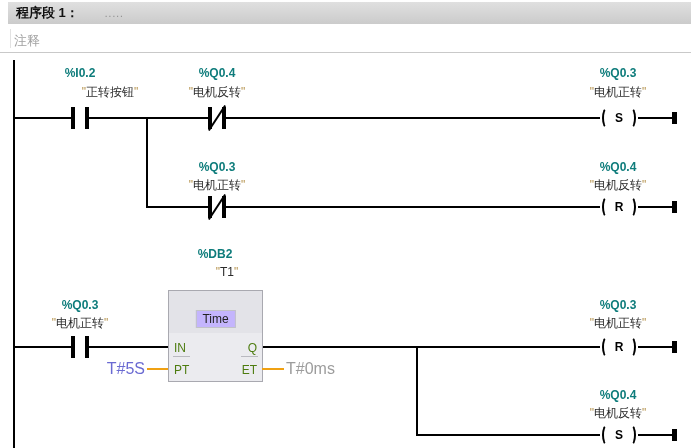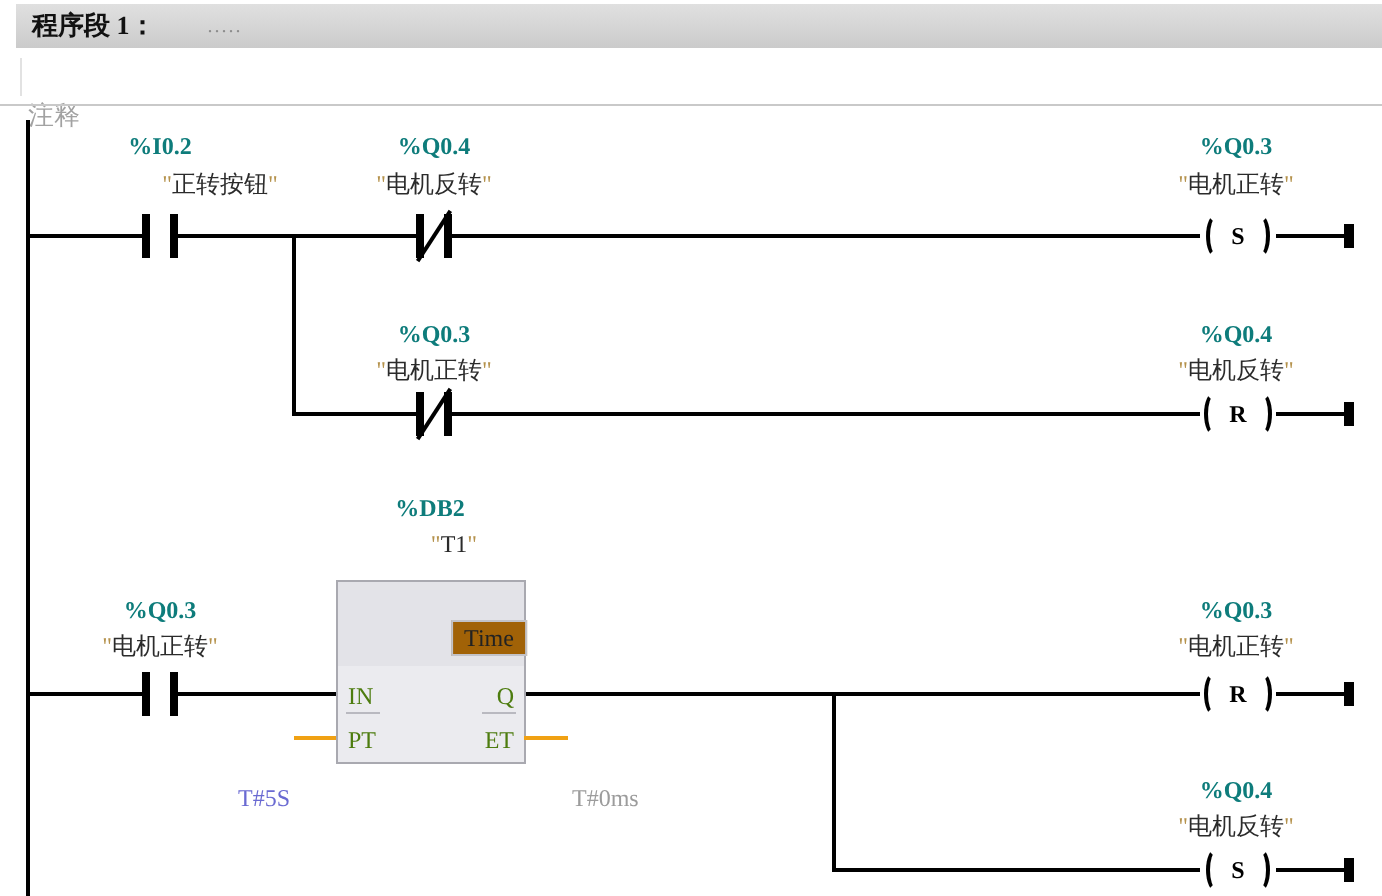--- a/index.html
+++ b/index.html
@@ -1,29 +1,29 @@
 <!DOCTYPE html>
 <html style="--address: #0e7c7b; --quote: #b5924c; --constant_blue: #6a6ad2; --constant_gray: #9c9c9c; --wire_orange: #f0a113;"><head>
 <meta charset="utf-8">
 <style>
   html,body{margin:0;padding:0;background:#fff;}
   #canvas{
     position:relative;width:691px;height:448px;background:#ffffff;
-    font-family:Liberation Serif, serif;overflow:hidden;
+    font-family:Liberation Sans, sans-serif;overflow:hidden;
   }
   
   #net-header{
     position:absolute;left:8px;top:2px;width:683px;height:22px;
     background:linear-gradient(#e0e0e0,#cbcbcb);
     display:flex;align-items:center;
   }
   .net-title{margin-left:8px;font-size:13px;font-weight:bold;color:#111;white-space:nowrap;}
   .net-dots{margin-left:26px;font-size:10px;color:#8c8c8c;letter-spacing:1px;}
   #comment-edge{position:absolute;left:10px;top:29px;width:1px;height:19px;background:#e2e2e2;}
-  .net-comment{position:absolute;left:14px;top:49px;font-size:13px;color:#a2a2a2;}
+  .net-comment{position:absolute;left:14px;top:32px;font-size:13px;color:#a2a2a2;}
   #divider{position:absolute;left:0;top:52px;width:691px;height:1px;background:#c9c9c9;}
 
   
   .h{position:absolute;height:2px;background:#000;}
   .v{position:absolute;width:2px;background:#000;}
   .wire{position:absolute;height:2px;background:var(--wire_orange,#f0a113);}
   .tick{position:absolute;left:672px;width:5px;height:12px;background:#000;}
 
   .addr{
     position:absolute;transform:translateX(-50%);white-space:nowrap;
@@ -52,27 +52,27 @@
 
   
   #timer-block{
     position:absolute;left:168px;top:290px;width:95px;height:92px;
     background:#ebebef;border:1px solid #a9a9b0;box-sizing:border-box;
   }
   .tb-head{position:absolute;left:0;top:0;width:100%;height:42px;background:#e3e3e8;}
   .tb-title{position:absolute;left:0;top:3px;width:100%;text-align:center;
     font-size:13px;font-weight:bold;color:#111;}
   .tb-type{position:absolute;left:50%;transform:translateX(-50%);top:19px;
-    padding:0 6px;font-size:12px;color:#222;background:#a16207;border:1px solid #c2c2c8;line-height:16px;margin-left:29px;}
+    padding:0 6px;font-size:12px;color:#222;background:#c4b5fd;border:1px solid #c2c2c8;line-height:16px;}
   .pin{position:absolute;font-size:12px;color:#4d7c0f;line-height:14px;}
   .pin-l{left:5px;}
   .pin-r{right:5px;text-align:right;}
   .pin-sep{position:absolute;top:65px;width:17px;height:1px;background:#b9b9c0;}
 
-  .const{position:absolute;font-size:12px;line-height:14px;white-space:nowrap;margin-top:30px;}
+  .const{position:absolute;font-size:16px;line-height:14px;white-space:nowrap;}
   .const-pt{right:546px;top:362px;color:var(--constant_blue,#6a6ad2);}
   .const-et{left:286px;top:362px;color:var(--constant_gray,#9c9c9c);}
 </style>
 </head>
 <body>
 
 <div id="canvas">
 
   <div id="net-header">
     <span class="net-title">程序段 1：</span>

